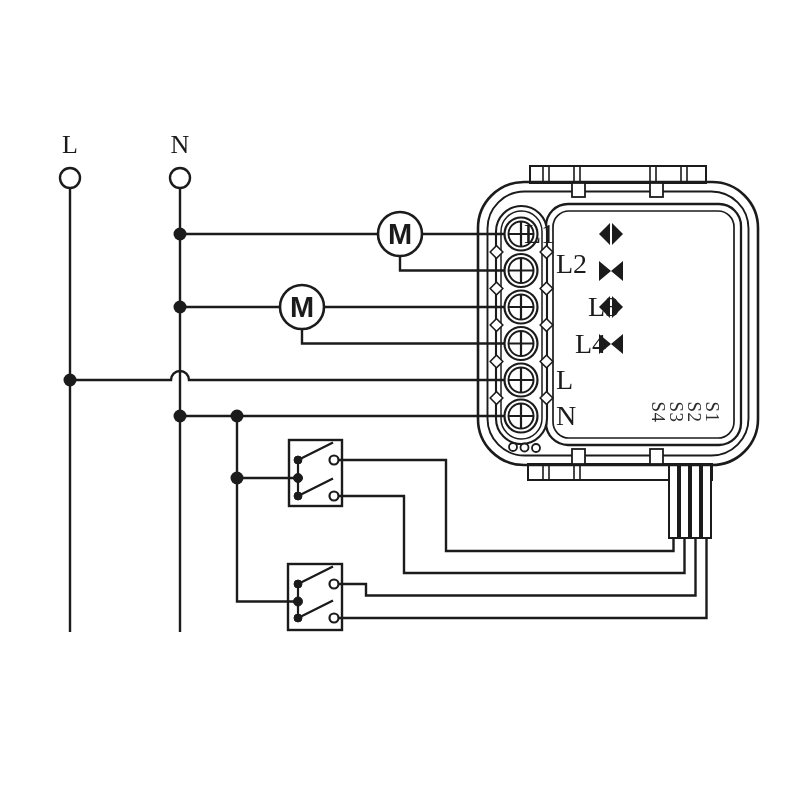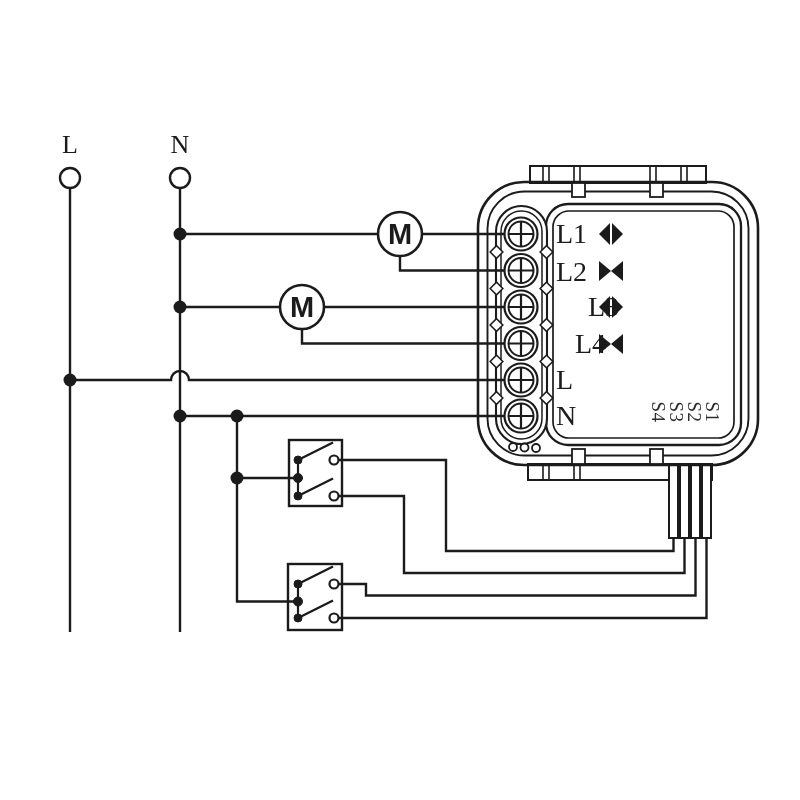--- a/index.html
+++ b/index.html
@@ -175,22 +175,22 @@
     </g>
   </g>
 </svg>
 
 <div class="lbl feed-lbl" style="left:56px;top:132px;">L</div>
 <div class="lbl feed-lbl" style="left:166px;top:132px;">N</div>
 
 <div class="lbl motor-lbl" style="left:378px;top:218px;">M</div>
 <div class="lbl motor-lbl" style="left:280px;top:291px;">M</div>
 
-<div class="lbl term-lbl" style="left:556px;top:218px;">L1</div>
-<div class="lbl term-lbl" style="left:556px;top:256px;">L2</div>
+<div class="lbl term-lbl" style="left:524px;top:218px;">L1</div>
+<div class="lbl term-lbl" style="left:556px;top:248px;">L2</div>
 <div class="lbl term-lbl" style="left:588px;top:291px;">L3</div>
 <div class="lbl term-lbl" style="left:556px;top:327.5px;text-align:right;">L4</div>
 <div class="lbl term-lbl" style="left:556px;top:364px;">L</div>
 <div class="lbl term-lbl" style="left:556px;top:400px;">N</div>
 
 <span class="arrow arrow-open" style="left:599px;top:223px;">
       <span class="tri tri-pl"></span>
       <span class="tri tri-pr"></span>
     </span>
 <span class="arrow arrow-close" style="left:599px;top:260.5px;">

